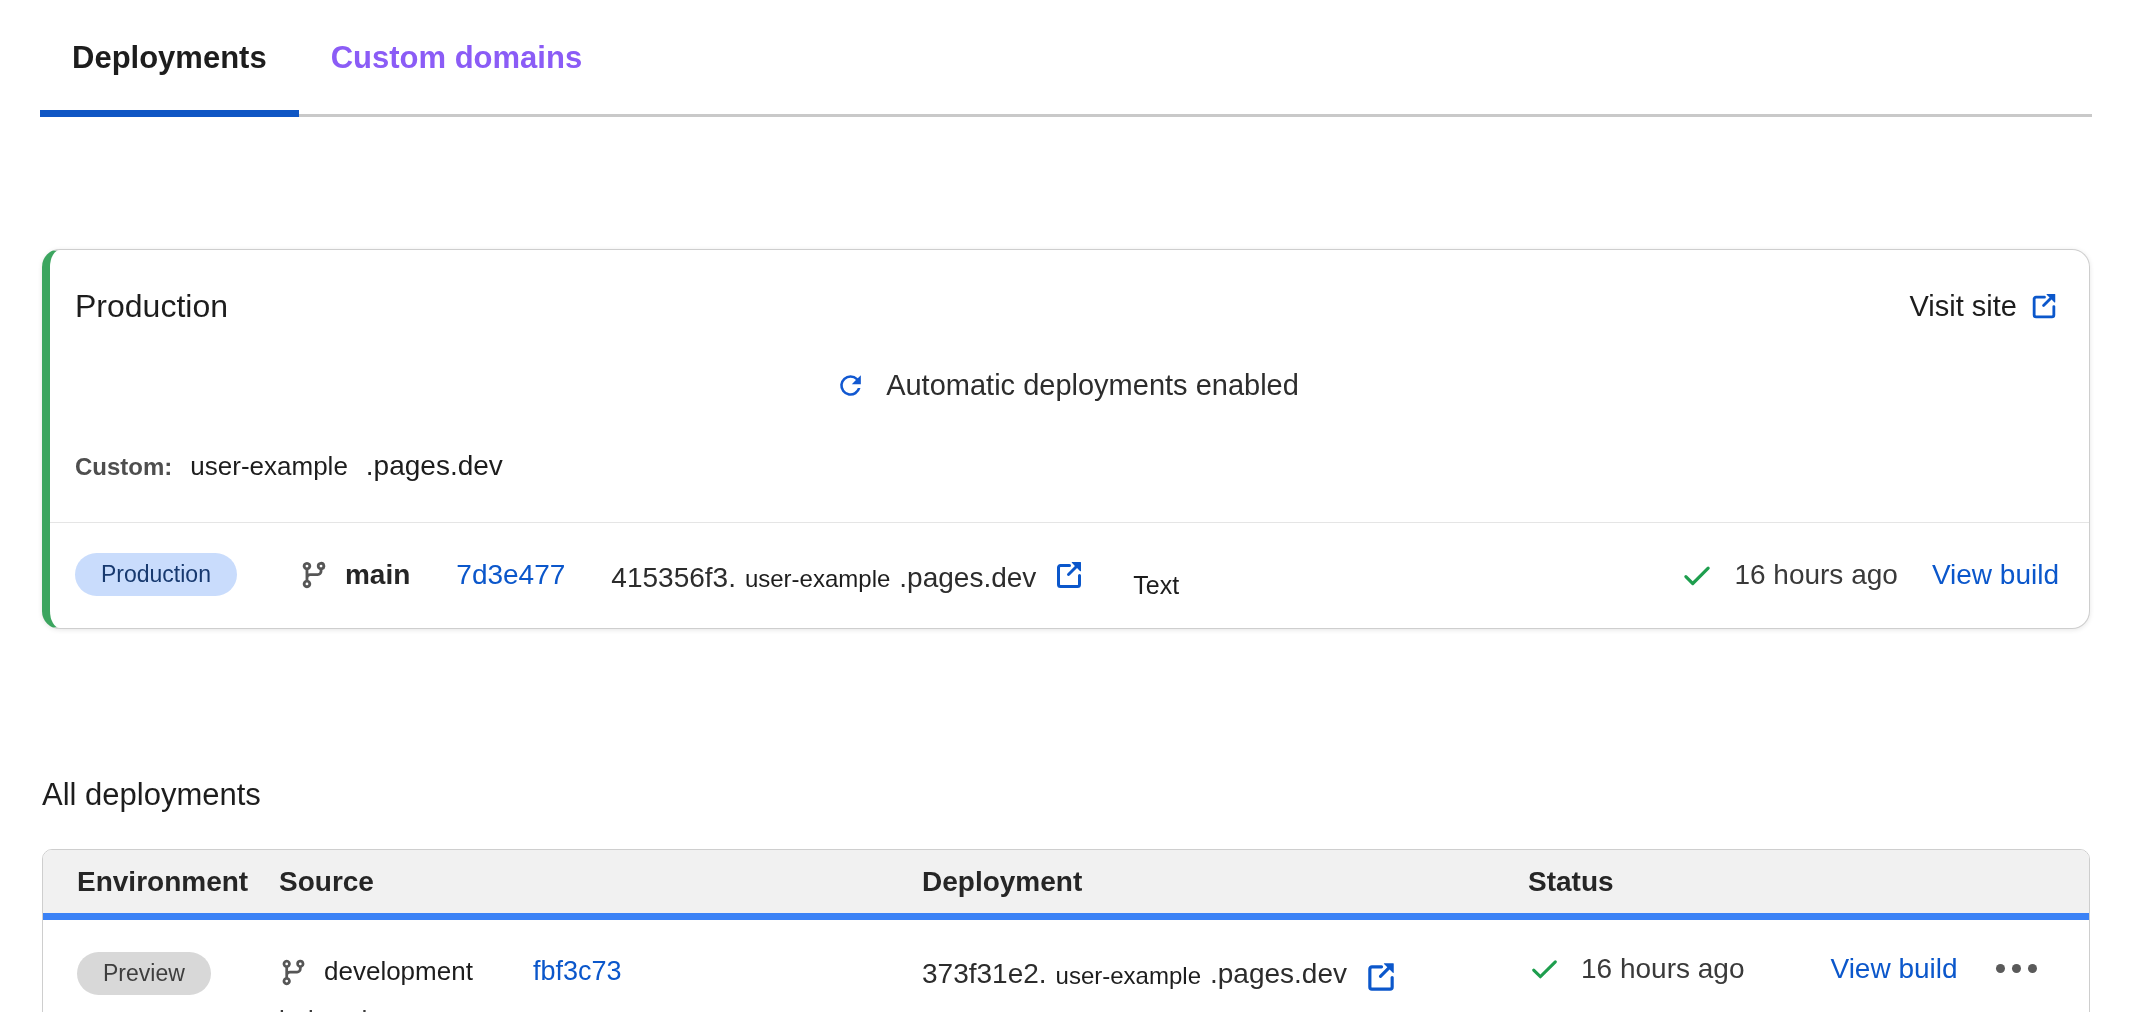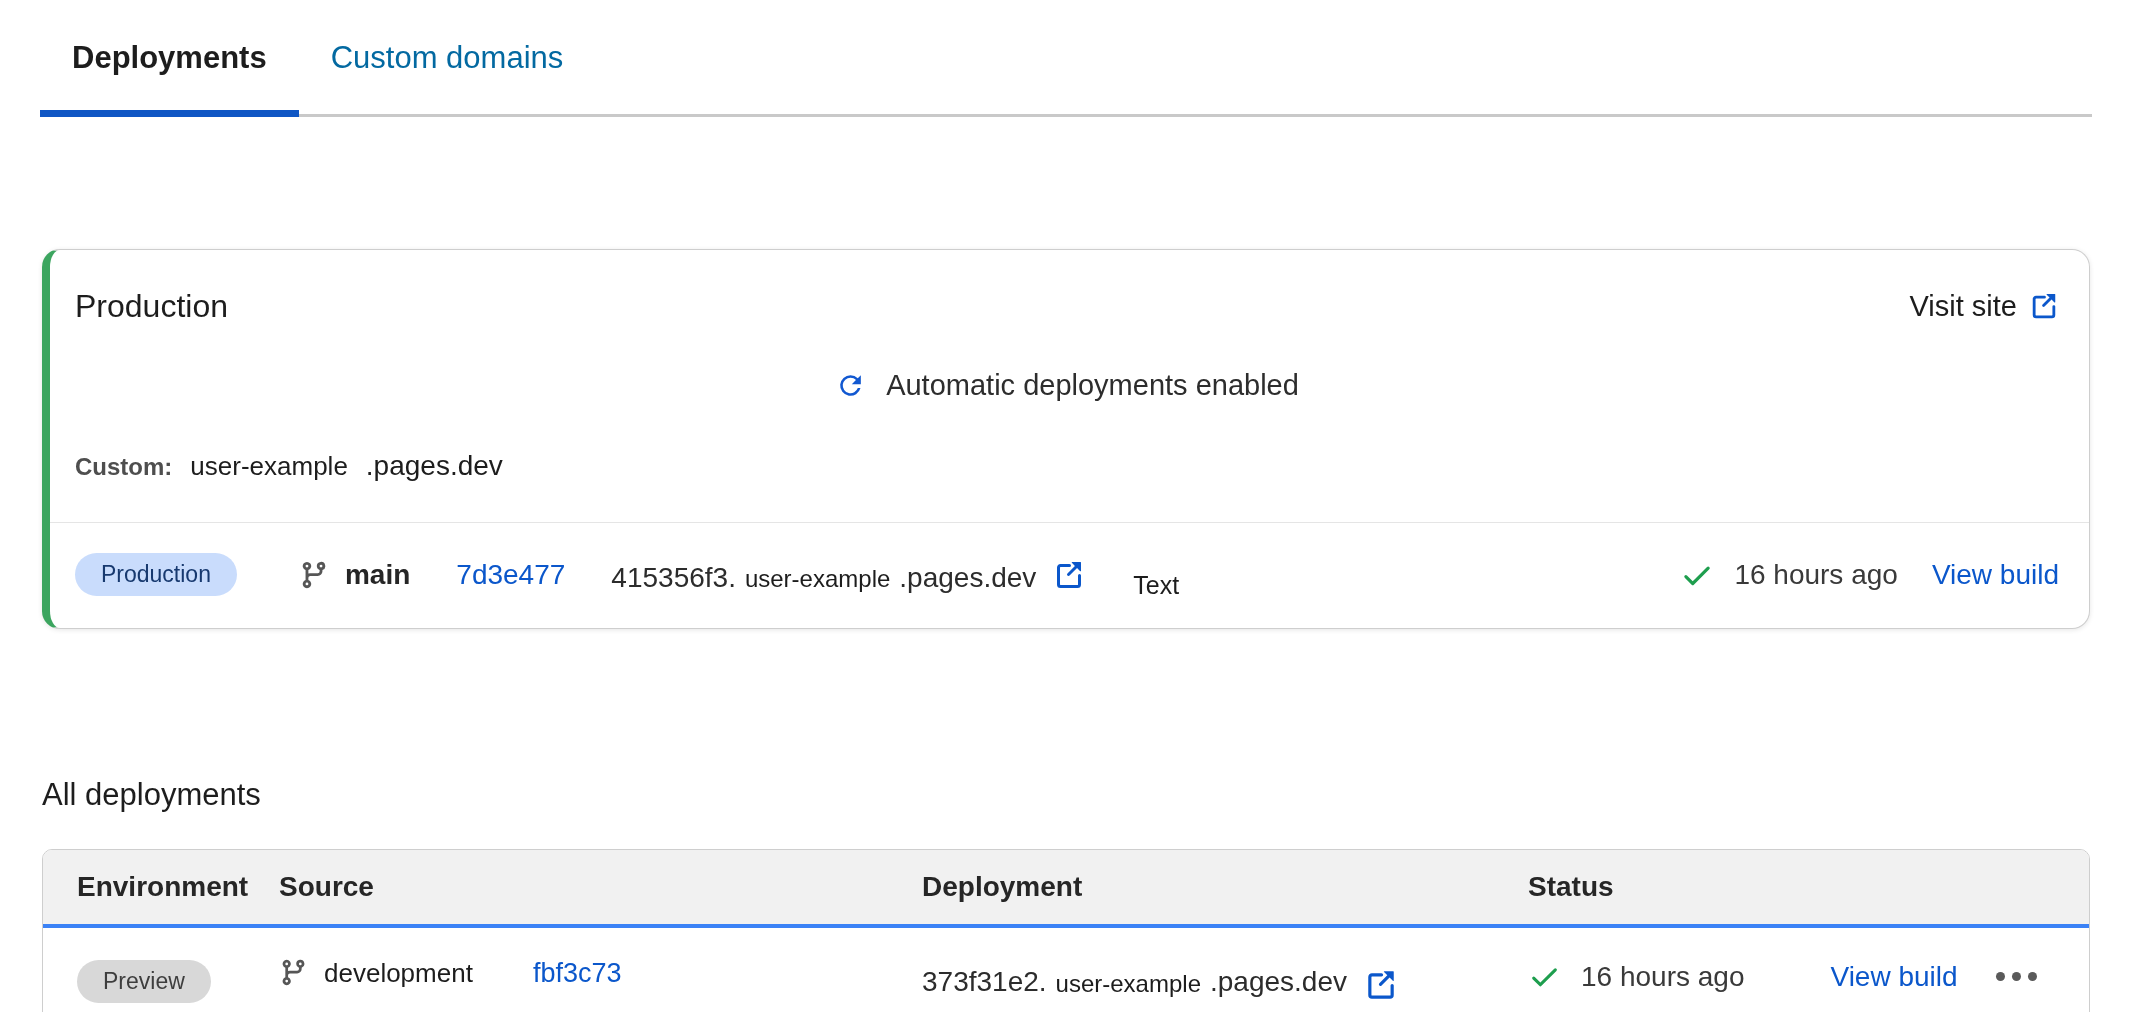--- a/index.html
+++ b/index.html
@@ -13,26 +13,27 @@
   
   .tabs {
     display: flex;
     margin: 0 40px;
     border-bottom: 3px solid #c9c9c9;
     padding-top: 12px;
     text-align: center;
   }
   .tab {
     font-size: 31px;
-    color: #0369a1;
+    color: #8b5cf6;
     padding: 28px 32px 34px;
     margin-bottom: -3px;
     border-bottom: 7px solid transparent;
     cursor: pointer;
     white-space: nowrap;
+    font-weight: bold;
   }
   .tab.active {
     color: #1d1d1d;
     font-weight: bold;
     border-bottom-color: #0f56c4;
   }
 
   
   .prod-card {
     margin: 132px 42px 0;
@@ -102,35 +103,35 @@
     border: 1px solid #cecece;
     border-radius: 10px 10px 0 0;
     overflow: hidden;
     background: #fff;
   }
   .thead {
     background: #f1f1f1;
     display: grid;
     grid-template-columns: 202px 643px 606px 1fr;
     padding-left: 34px;
-    height: 78px;
+    height: 70px;
     align-items: center;
-    border-bottom: 4px solid #3b82f6;
+    border-bottom: 7px solid #3b82f6;
   }
   .th { font-size: 28px; font-weight: 600; color: #262626; }
 
   .trow {
     display: grid;
     grid-template-columns: 202px 643px 606px 1fr;
     padding: 30px 0 38px 34px;
     background: #fff;
     align-items: start;
   }
   .cell-env { padding-top: 2px; }
-  .source-top { display: flex; align-items: flex-start; gap: 16px; }
+  .source-top { display: flex; align-items: flex-end; gap: 16px; margin-top: 6px; }
   .source-branch { font-size: 26px; color: #1d1d1d; }
   .source-commit { font-size: 27px; margin-left: 44px; }
   .commit-msg { margin-top: 18px; font-size: 26px; color: #3a3a3a; }
   .cell-deploy { display: flex; align-items: flex-end; gap: 9px; margin-top: 6px; }
   .cell-status { display: flex; align-items: center; margin-top: 2px; padding-right: 48px; }
   .status-view-build { font-size: 28px; margin-left: 86px; }
   .menu-btn { margin-left: auto; display: flex; gap: 7px; cursor: pointer; padding: 10px 4px; }
   .menu-btn span { width: 9px; height: 9px; border-radius: 50%; background: #5a5a5a; display: block; }
 
   svg { display: block; }

